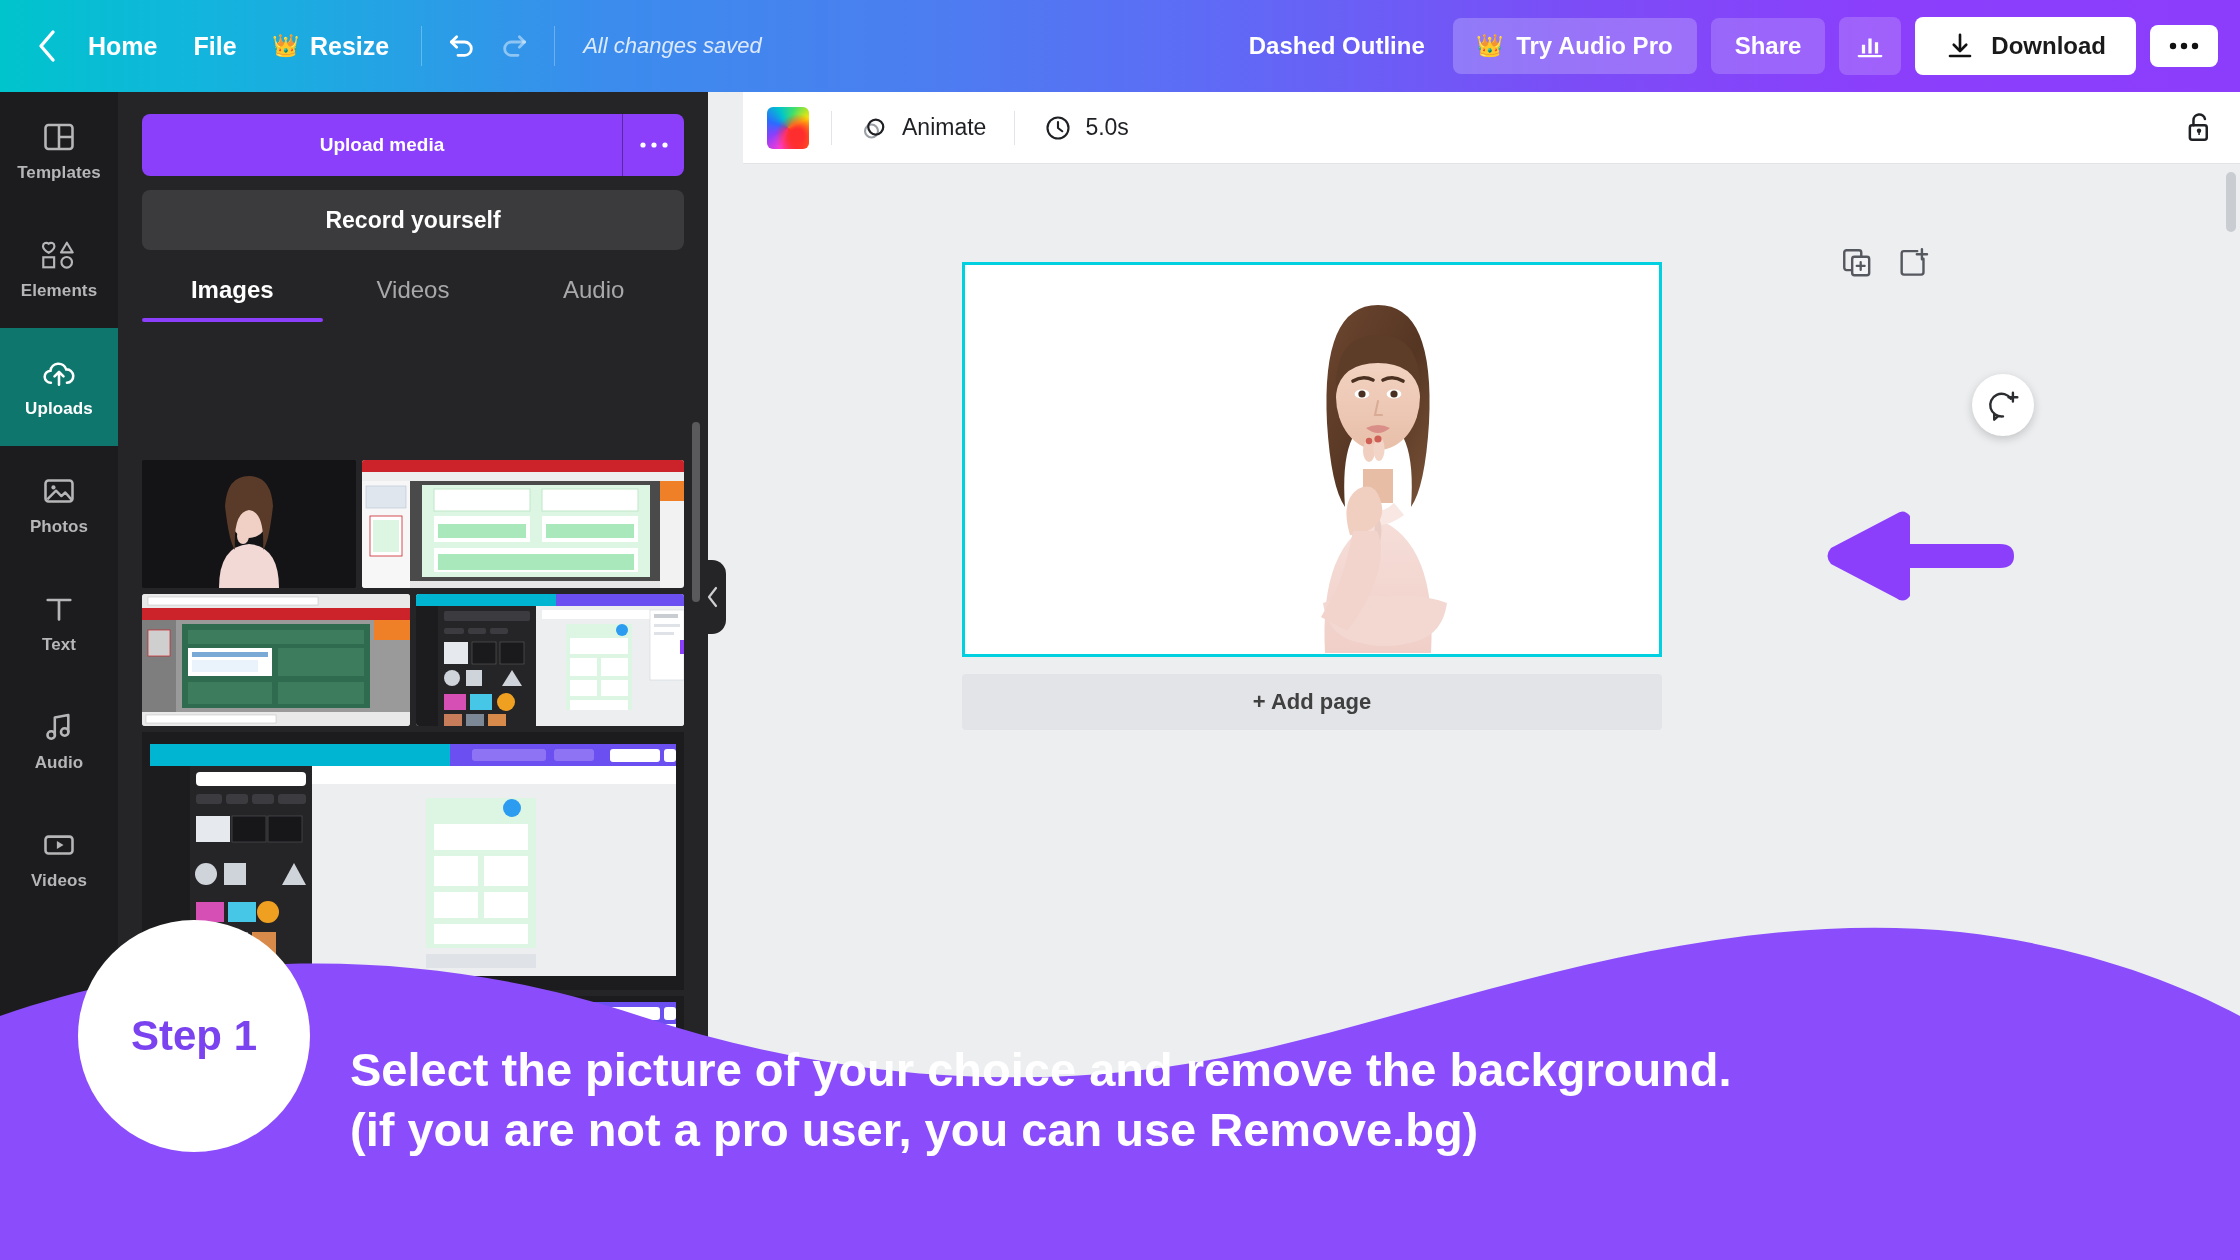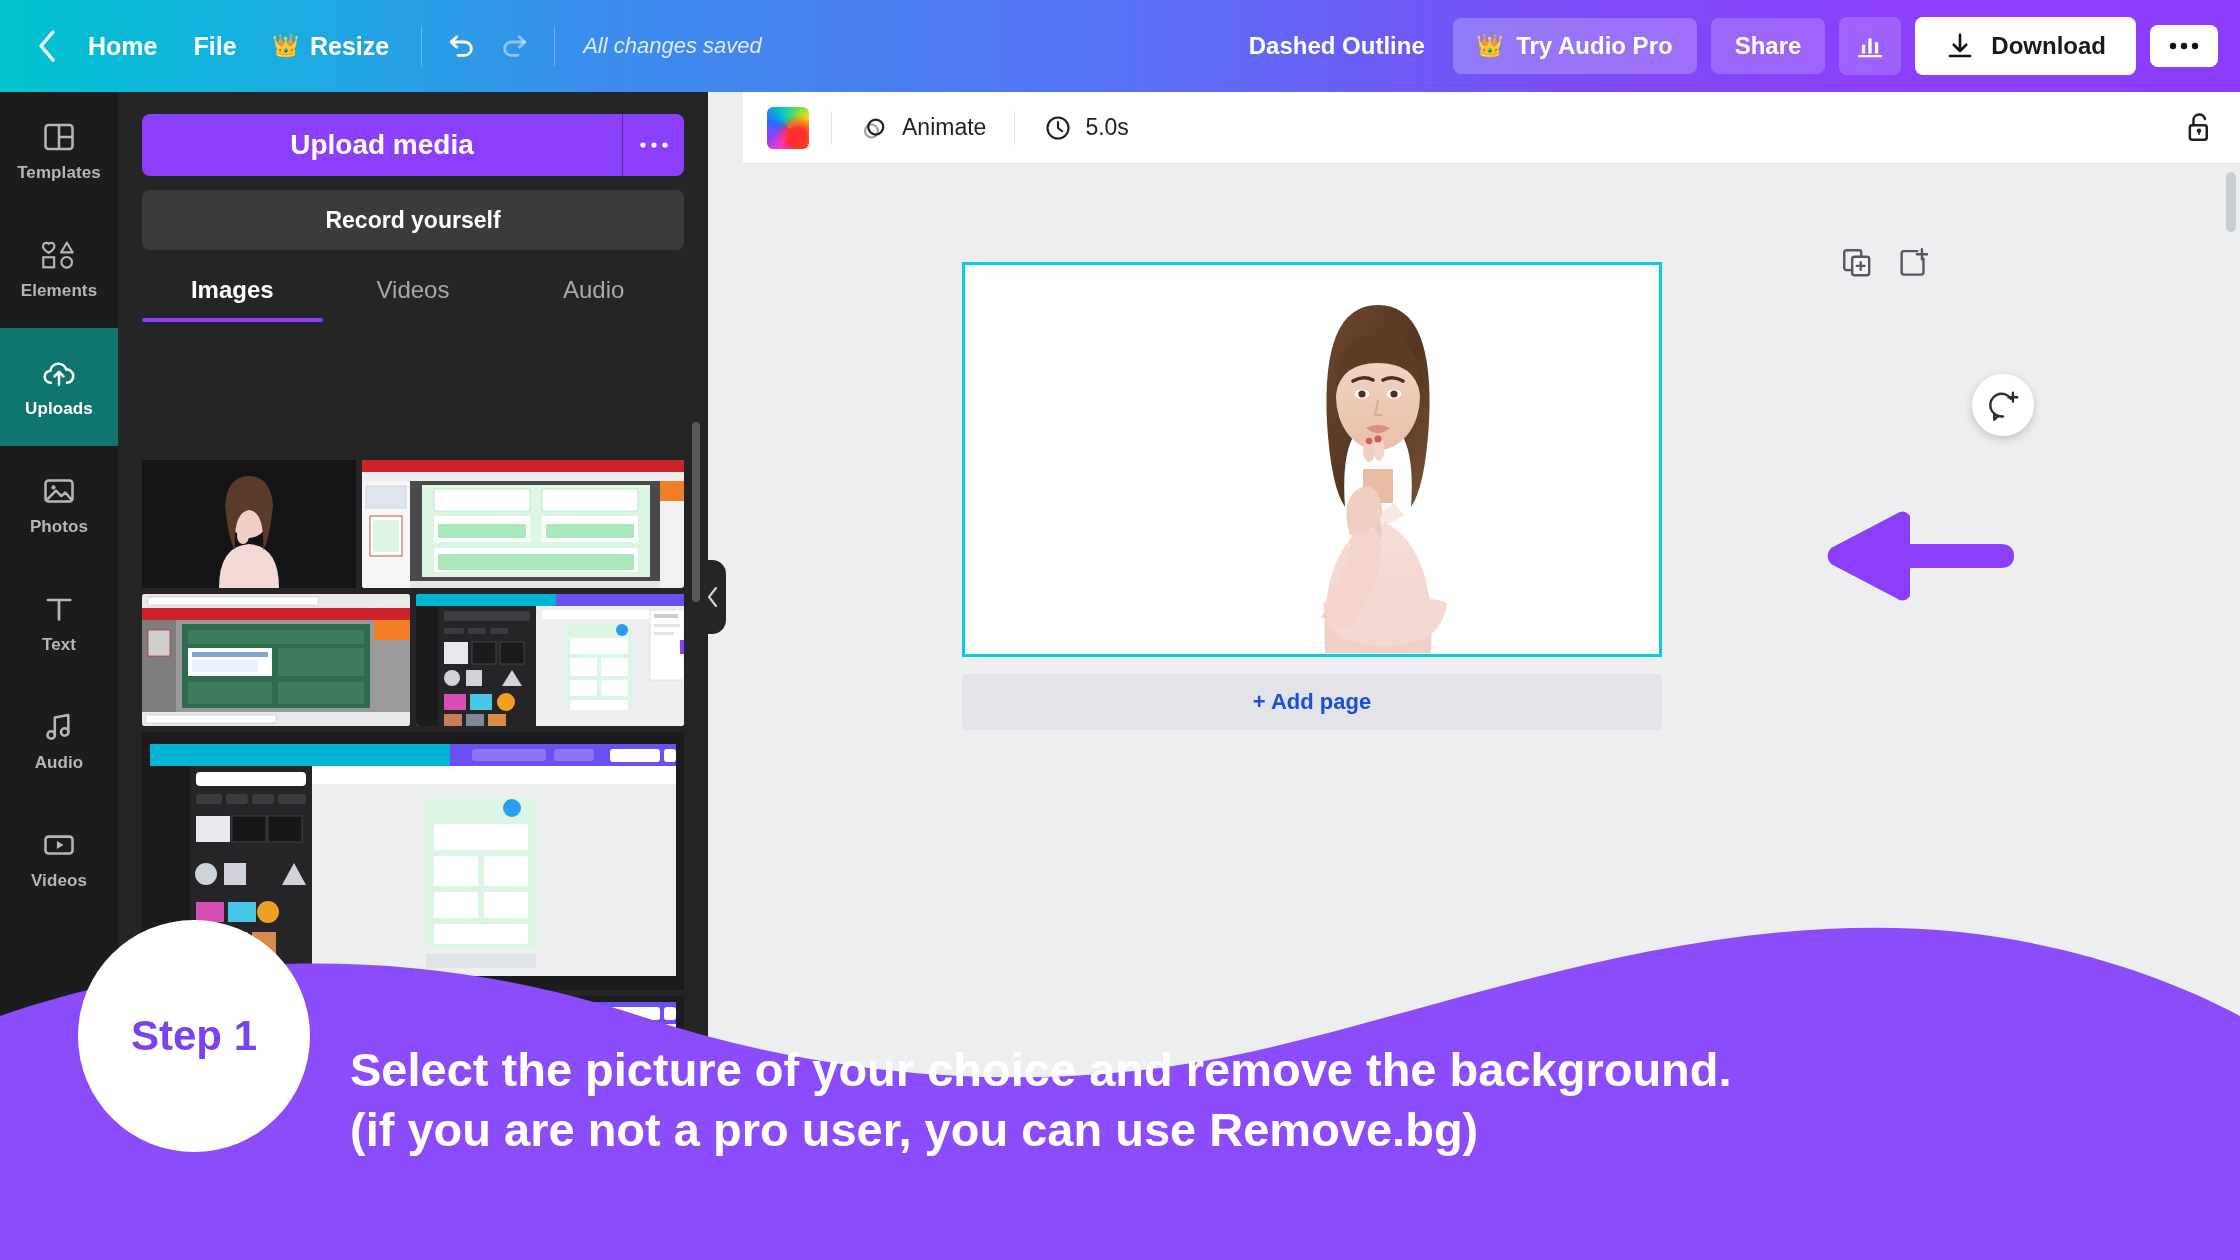--- a/index.html
+++ b/index.html
@@ -80,21 +80,21 @@
   
   .panel {
     position: absolute; top: 92px; left: 118px; width: 590px; height: 1168px;
     background: #252527; z-index: 25; overflow: hidden;
     border-top-right-radius: 0;
   }
   .panel-inner { padding: 22px 24px 0 24px; }
   .upload-row { display: flex; gap: 0; }
   .btn-upload {
     flex: 1 1 auto; height: 62px; background: #8b3ffb; color: #fff;
-    font-size: 28px; font-weight: bold; border-radius: 8px 0 0 8px;
+    font-size: 19px; font-weight: bold; border-radius: 8px 0 0 8px;
     display: flex; align-items: center; justify-content: center; cursor: pointer;
   }
   .btn-upload-more {
     width: 62px; height: 62px; background: #8b3ffb; color: #fff;
     border-radius: 0 8px 8px 0; cursor: pointer;
     display: flex; align-items: center; justify-content: center;
     border-left: 1px solid rgba(0,0,0,.35); font-size: 26px; letter-spacing: 2px;
   }
   .btn-record {
     margin-top: 14px; height: 60px; background: #3b3b3e; color: #fff;
@@ -174,21 +174,21 @@
     position: absolute; top: 112px; left: 1010px;
     width: 62px; height: 62px; border-radius: 50%;
     background: #fff; box-shadow: 0 3px 10px rgba(0,0,0,.18);
     display: flex; align-items: center; justify-content: center; cursor: pointer;
   }
   .arrow-shape { position: absolute; top: 244px; left: 862px; cursor: pointer; }
   .addpage {
     position: absolute; top: 510px; left: 254px; width: 700px; height: 56px;
     background: #e2e4e7; border-radius: 4px;
     display: flex; align-items: center; justify-content: center;
-    color: #1d4ed8; font-size: 22px; font-weight: bold; cursor: pointer;
+    color: #404040; font-size: 22px; font-weight: bold; cursor: pointer;
   }
   .vscroll {
     position: absolute; right: 4px; top: 8px; width: 10px; height: 60px;
     background: #c9ccd1; border-radius: 5px; cursor: pointer;
   }
 
   
   .banner {
     position: absolute; left: 0; bottom: 0; width: 2240px; height: 340px;
     z-index: 60; pointer-events: none;

